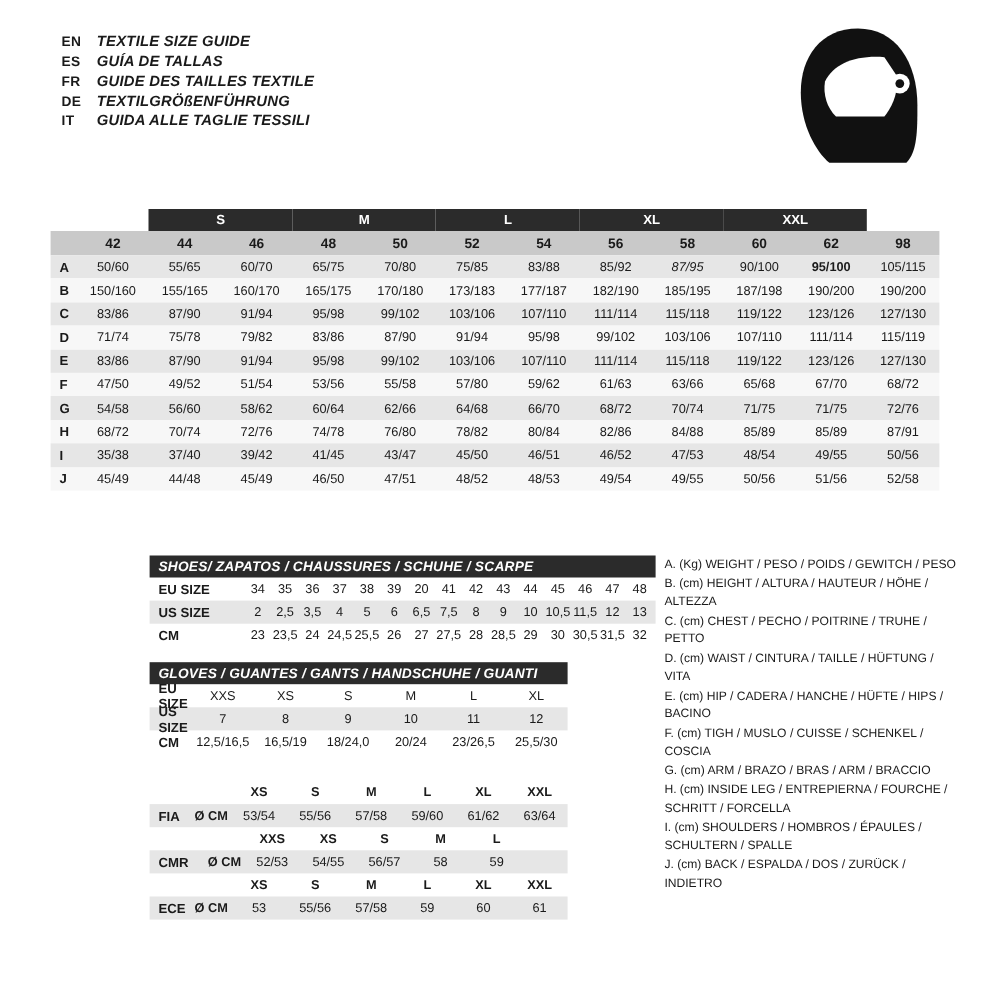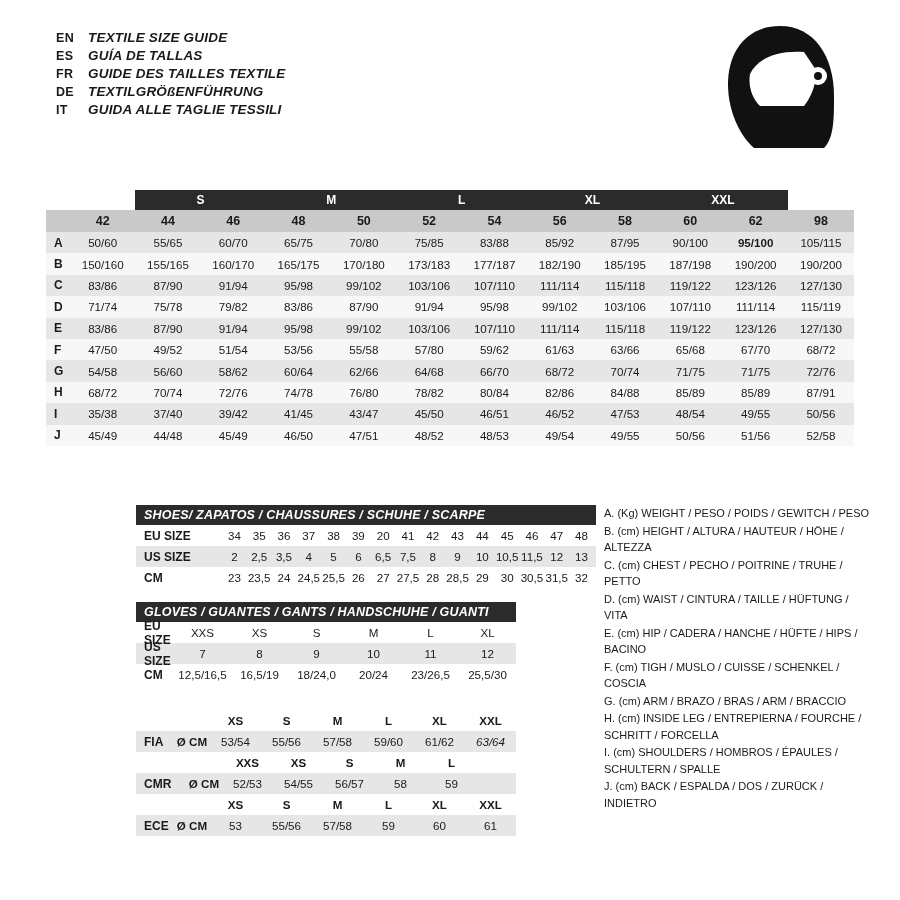--- a/index.html
+++ b/index.html
@@ -116,21 +116,21 @@
         <div class="datarow alt">
           <div class="rlabel">A</div>
           <div class="cell" style="flex: 0 0 65.3px;">50/60</div>
           <div class="cell" style="flex: 0 0 65.3px;">55/65</div>
           <div class="cell" style="flex: 0 0 65.3px;">60/70</div>
           <div class="cell" style="flex: 0 0 65.3px;">65/75</div>
           <div class="cell" style="flex: 0 0 65.3px;">70/80</div>
           <div class="cell" style="flex: 0 0 65.3px;">75/85</div>
           <div class="cell" style="flex: 0 0 65.3px;">83/88</div>
           <div class="cell" style="flex: 0 0 65.3px;">85/92</div>
-          <div class="cell" style="flex: 0 0 65.3px;">87/95</div>
+          <div class="cell" style="flex: 0 0 65.3px; font-style: italic;">87/95</div>
           <div class="cell" style="flex: 0 0 65.3px;">90/100</div>
           <div class="cell" style="flex: 0 0 65.3px; font-weight: bold;">95/100</div>
           <div class="cell" style="flex: 0 0 65.3px;">105/115</div>
         </div>
         <div class="datarow plain">
           <div class="rlabel">B</div>
           <div class="cell" style="flex: 0 0 65.3px;">150/160</div>
           <div class="cell" style="flex: 0 0 65.3px;">155/165</div>
           <div class="cell" style="flex: 0 0 65.3px;">160/170</div>
           <div class="cell" style="flex: 0 0 65.3px;">165/175</div>
@@ -371,21 +371,21 @@
           <div class="v" style="flex: 0 0 51px; font-weight: bold;">XXL</div>
         </div>
         <div class="row shade">
           <div class="rlab" style="width: 50px;">FIA</div>
           <div class="v" style="flex: 0 0 36px; font-weight: bold;">Ø CM</div>
           <div class="v" style="flex: 0 0 51px;">53/54</div>
           <div class="v" style="flex: 0 0 51px;">55/56</div>
           <div class="v" style="flex: 0 0 51px;">57/58</div>
           <div class="v" style="flex: 0 0 51px;">59/60</div>
           <div class="v" style="flex: 0 0 51px;">61/62</div>
-          <div class="v" style="flex: 0 0 51px; font-style: italic;">63/64</div>
+          <div class="v" style="flex: 0 0 51px;">63/64</div>
         </div>
         <div class="row">
           <div class="rlab" style="width: 86px;"></div>
           <div class="v" style="flex: 0 0 51px; font-weight: bold;">XXS</div>
           <div class="v" style="flex: 0 0 51px; font-weight: bold;">XS</div>
           <div class="v" style="flex: 0 0 51px; font-weight: bold;">S</div>
           <div class="v" style="flex: 0 0 51px; font-weight: bold;">M</div>
           <div class="v" style="flex: 0 0 51px; font-weight: bold;">L</div>
         </div>
         <div class="row shade">

